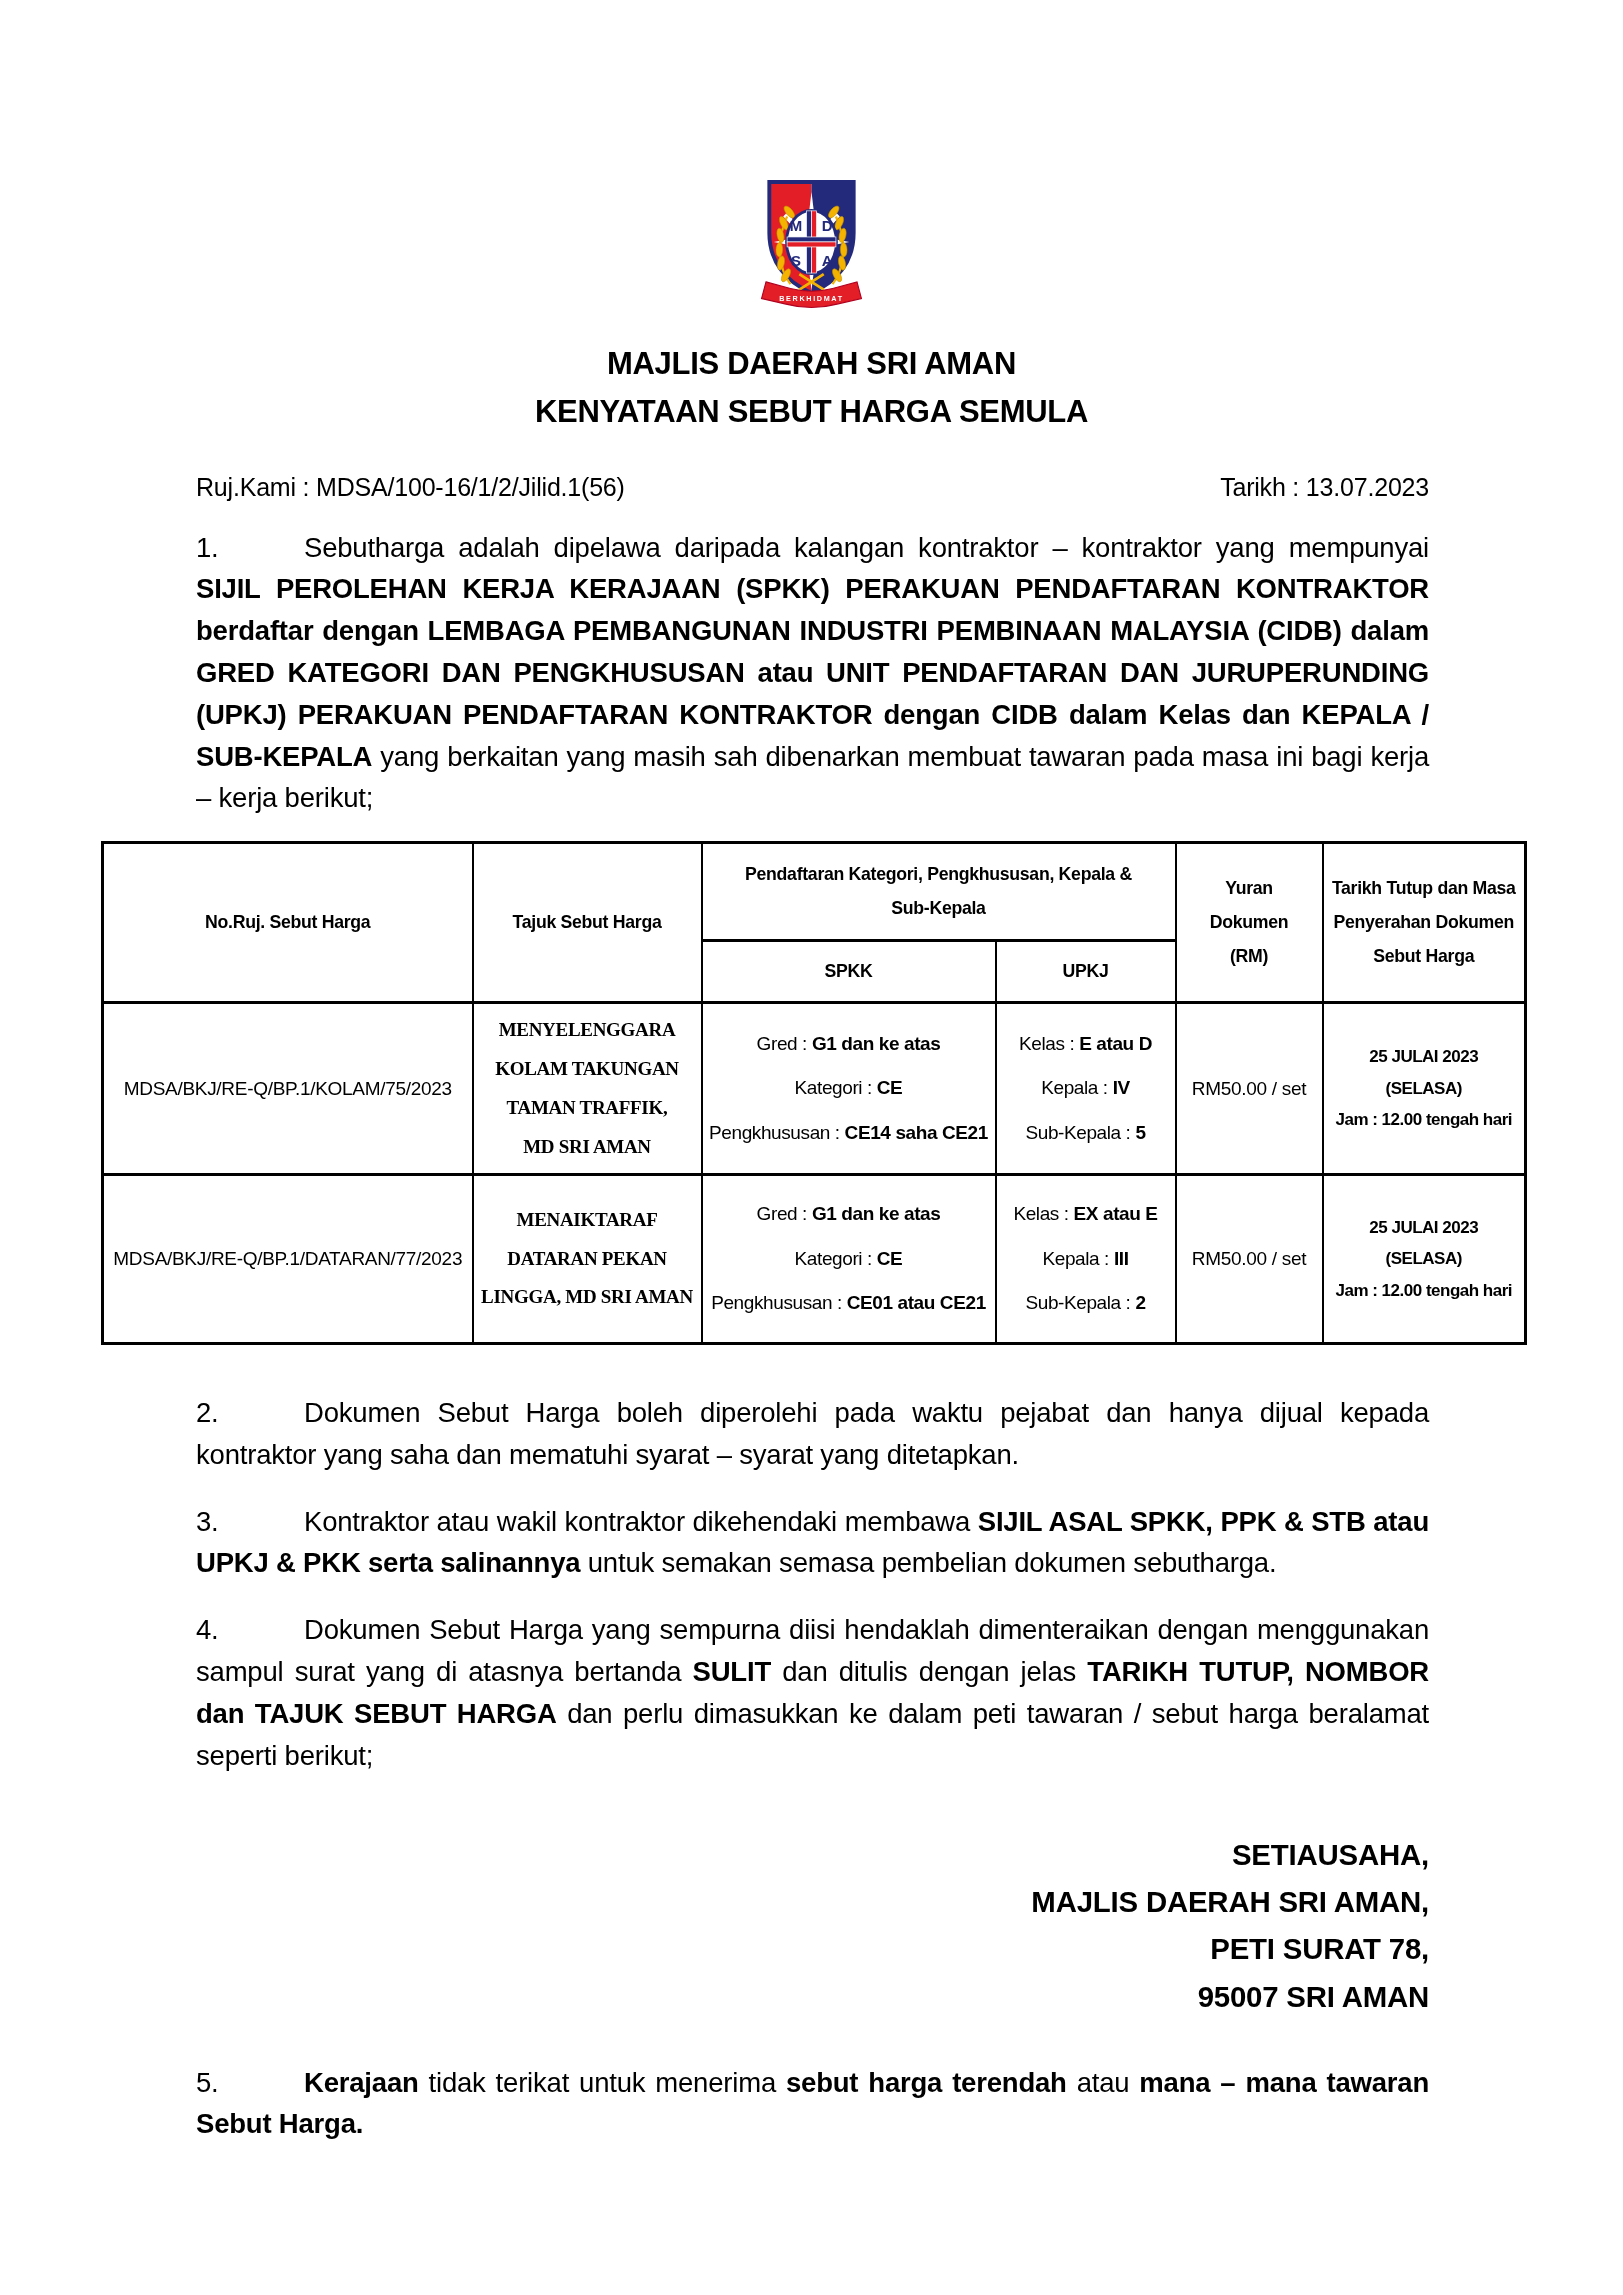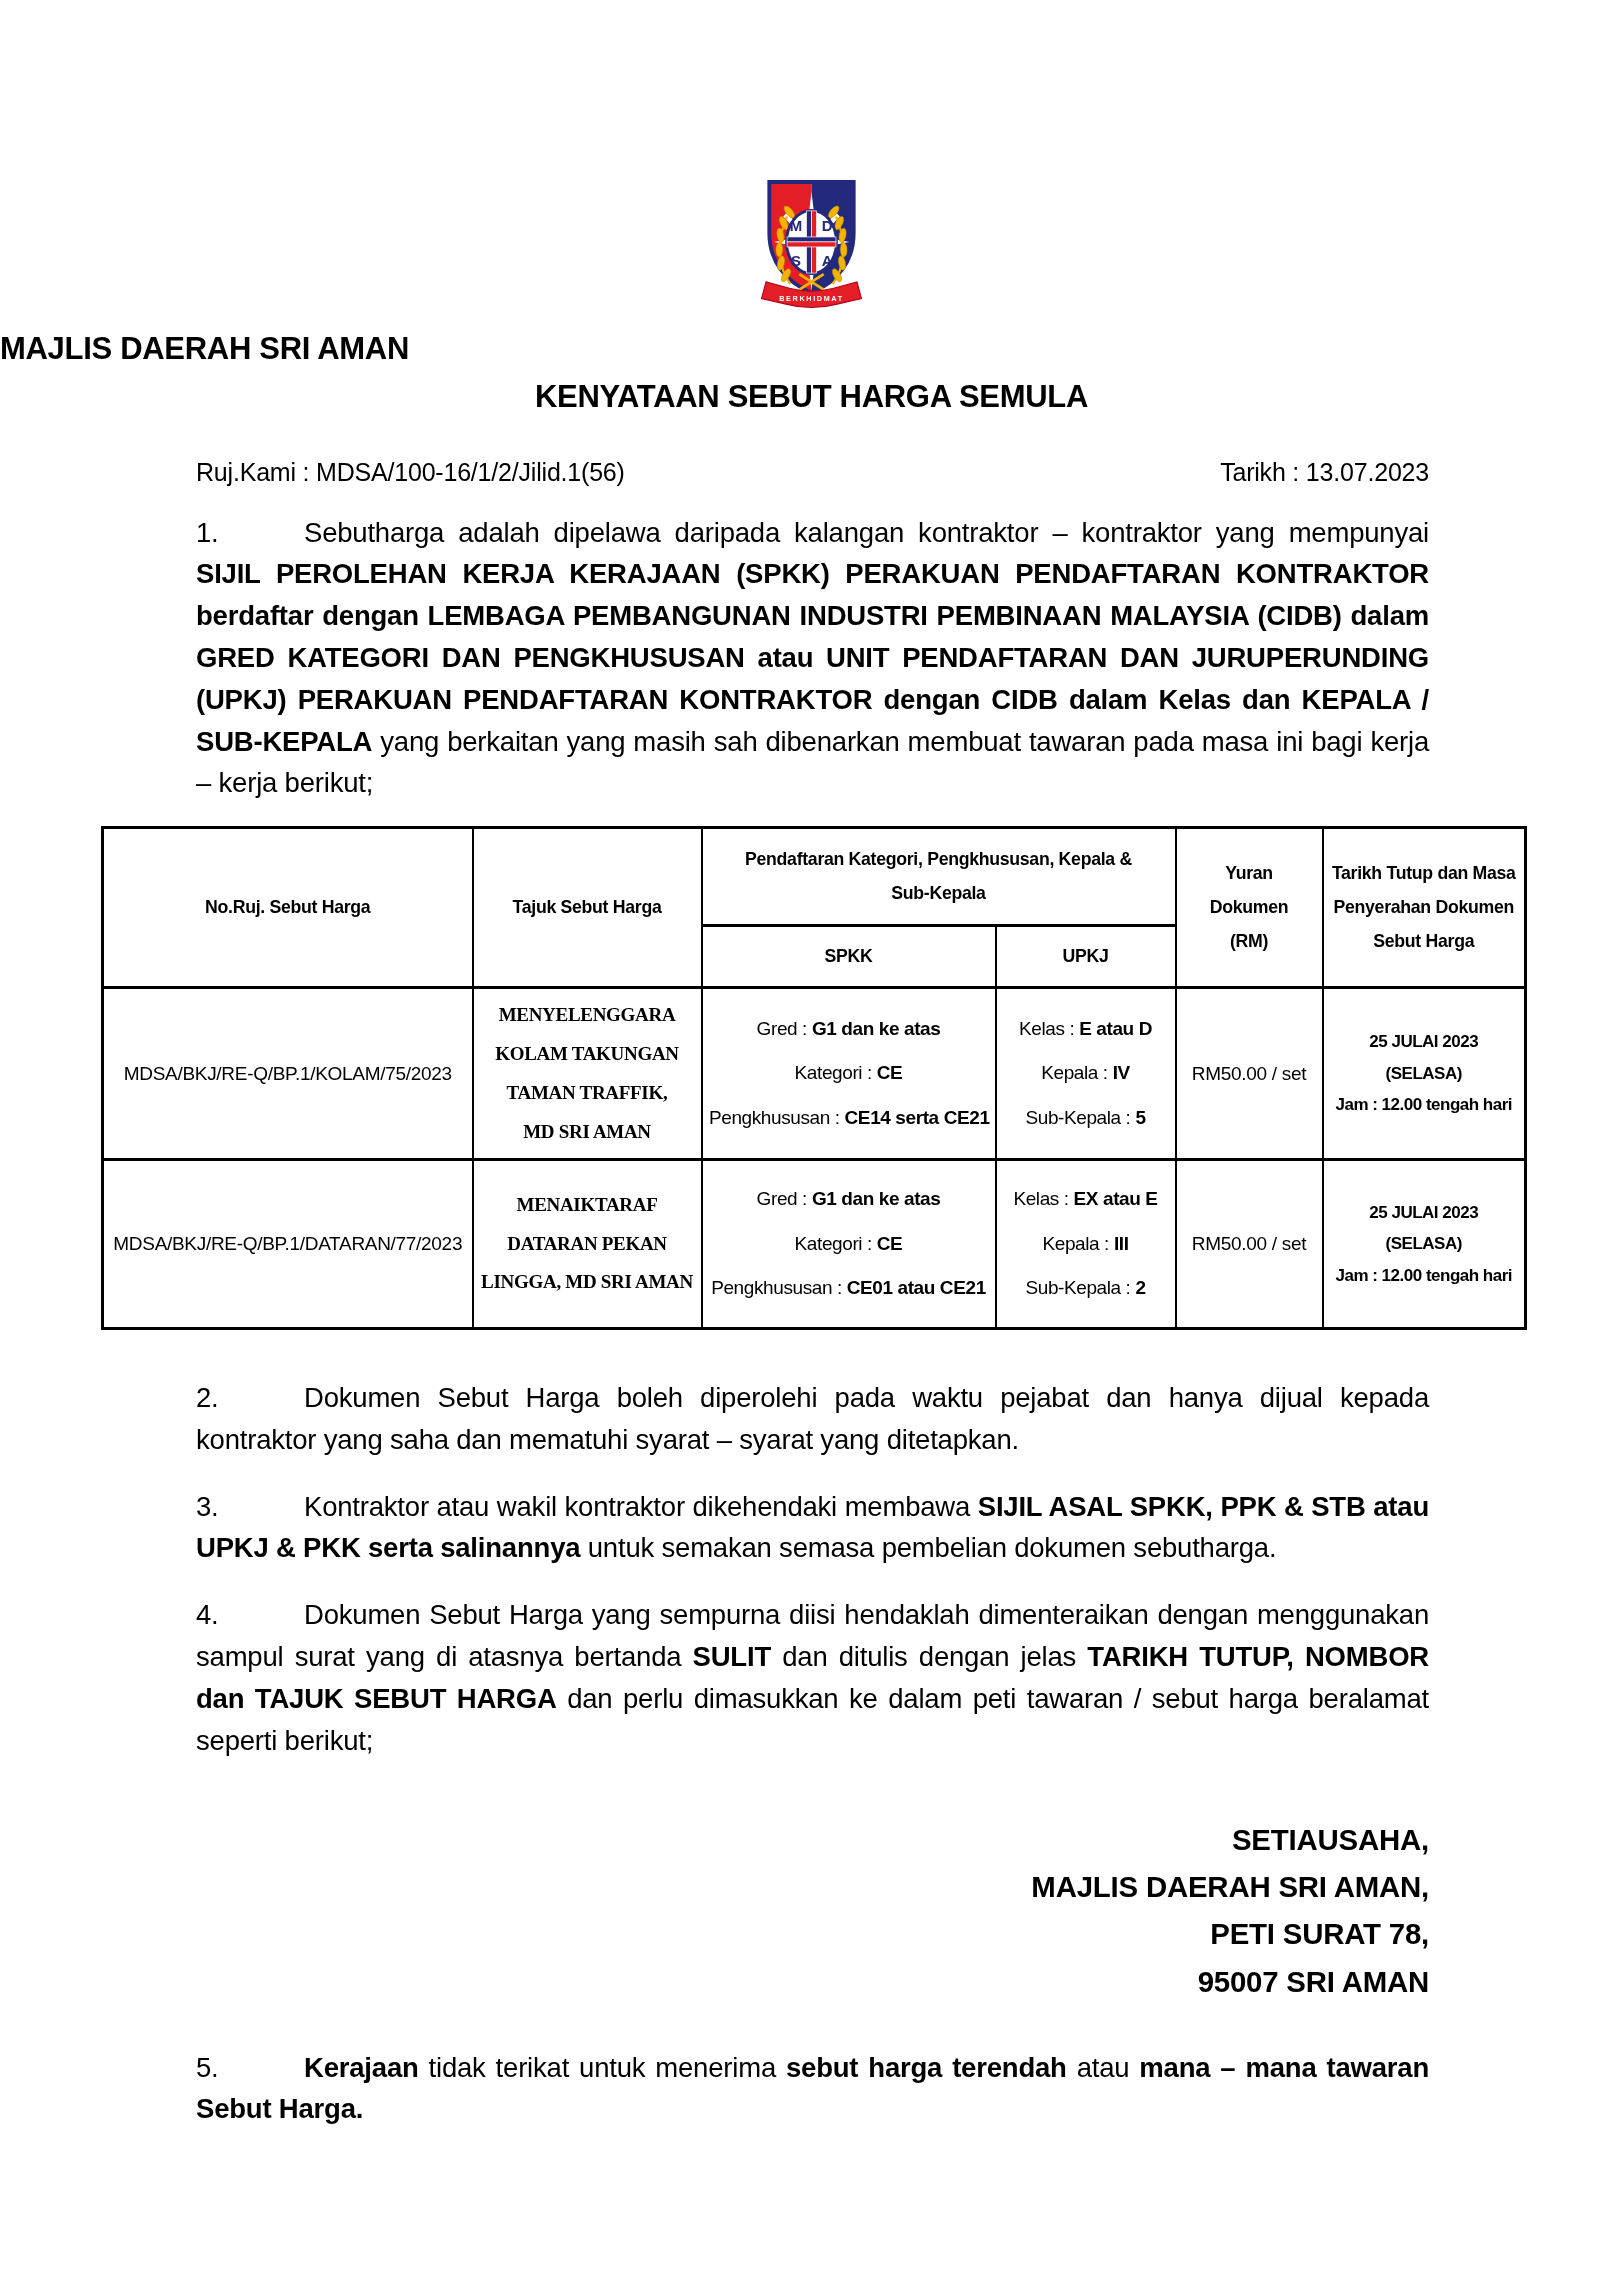--- a/index.html
+++ b/index.html
@@ -1,20 +1,20 @@
 <!DOCTYPE html>
 <html style="font-size:10.5px"><head>
 <meta charset="utf-8">
 <style>
   html,body{margin:0;padding:0;background:#777;}
   .page{width:1623px;height:2295px;background:#ffffff;color:#000;
         font-family:"Liberation Sans",sans-serif;position:relative;overflow:hidden;margin:0 auto;}
   .logo-wrap{padding-top:175px;display:flex;justify-content:center;}
   .crest{width:111px;height:145px;display:block;}
-  .org-name{font-size:31px;font-weight:700;margin:10px 0 0;line-height:1.25;letter-spacing:-0.3px;}
+  .org-name{text-align:center;font-size:31px;font-weight:700;margin:25px 0 0;line-height:1.25;letter-spacing:-0.3px;}
   .doc-title{text-align:center;font-size:31px;font-weight:700;margin:9.2px 0 0;line-height:1.25;letter-spacing:-0.3px;}
   .ref-row{display:flex;justify-content:space-between;margin:41px 194px 0 196px;font-size:25px;letter-spacing:-0.2px;}
   .body-text{margin:0 194px 0 196px;}
   .para{font-size:27.5px;line-height:1.52;text-align:justify;margin:25px 0 0;letter-spacing:-0.2px;}
   .para b{font-weight:700;}
   .pnum{display:inline-block;width:108px;}
   
   .tender-table{border-collapse:collapse;table-layout:fixed;width:1423px;margin:22px 0 0 101px;border:3.3px solid #000;}
   .tender-table th,.tender-table td{border:2px solid #000;vertical-align:middle;text-align:center;padding:6.5px;overflow:hidden;}
   .tender-table thead th{font-size:17.7px;font-weight:700;letter-spacing:-0.3px;line-height:1.9;}
@@ -155,21 +155,21 @@
         <td class="ref-cell">MDSA/BKJ/RE-Q/BP.1/KOLAM/75/2023</td>
         <td class="title-cell">
             <div>MENYELENGGARA</div>
             <div>KOLAM TAKUNGAN</div>
             <div>TAMAN TRAFFIK,</div>
             <div>MD SRI AMAN</div>
           </td>
         <td class="detail-cell">
             <div class="pair-line"><span>Gred : </span><b>G1 dan ke atas</b></div>
             <div class="pair-line"><span>Kategori : </span><b>CE</b></div>
-            <div class="pair-line"><span>Pengkhususan : </span><b>CE14 serta CE21</b></div>
+            <div class="pair-line"><span>Pengkhususan : </span><b>CE14 saha CE21</b></div>
           </td>
         <td class="detail-cell">
             <div class="pair-line"><span>Kelas : </span><b>E atau D</b></div>
             <div class="pair-line"><span>Kepala : </span><b>IV</b></div>
             <div class="pair-line"><span>Sub-Kepala : </span><b>5</b></div>
           </td>
         <td class="fee-cell">RM50.00 / set</td>
         <td class="date-cell">
             <div>25 JULAI 2023</div>
             <div>(SELASA)</div>

